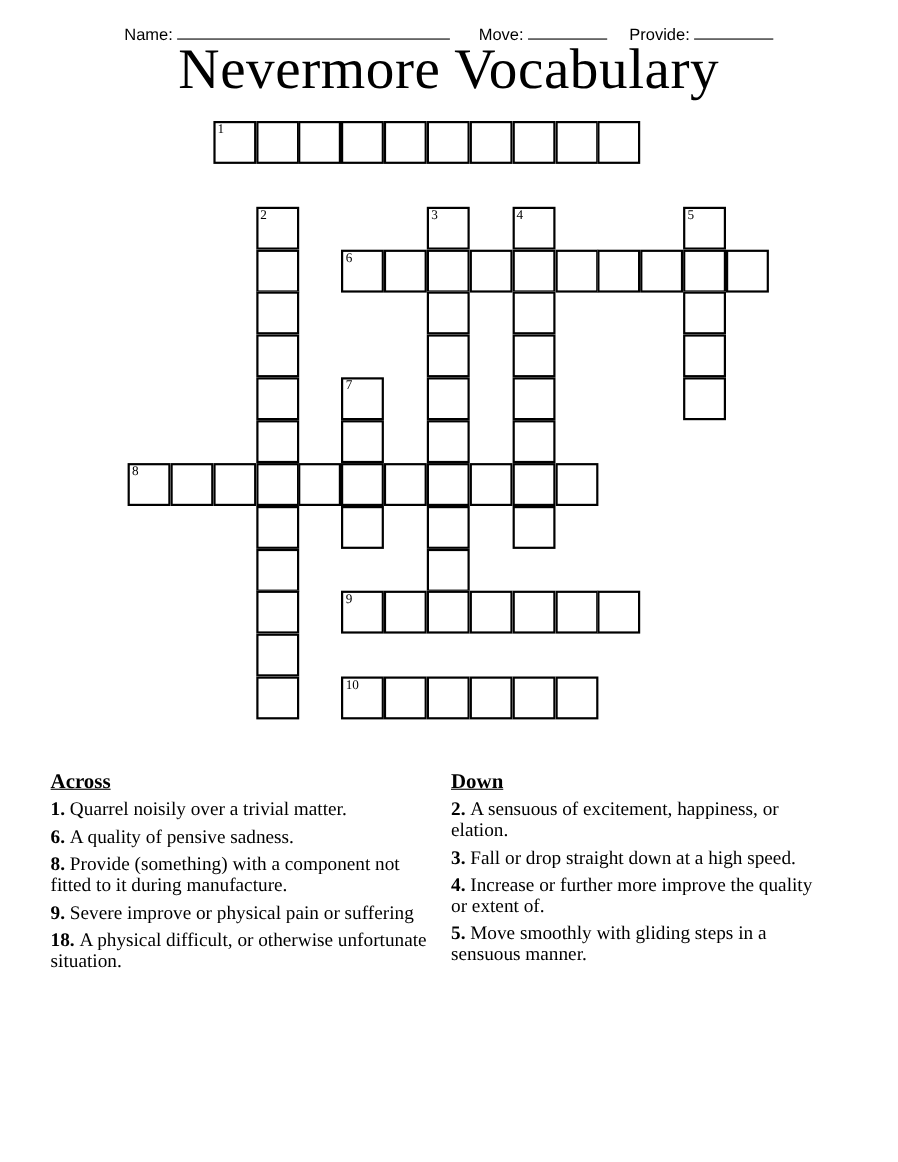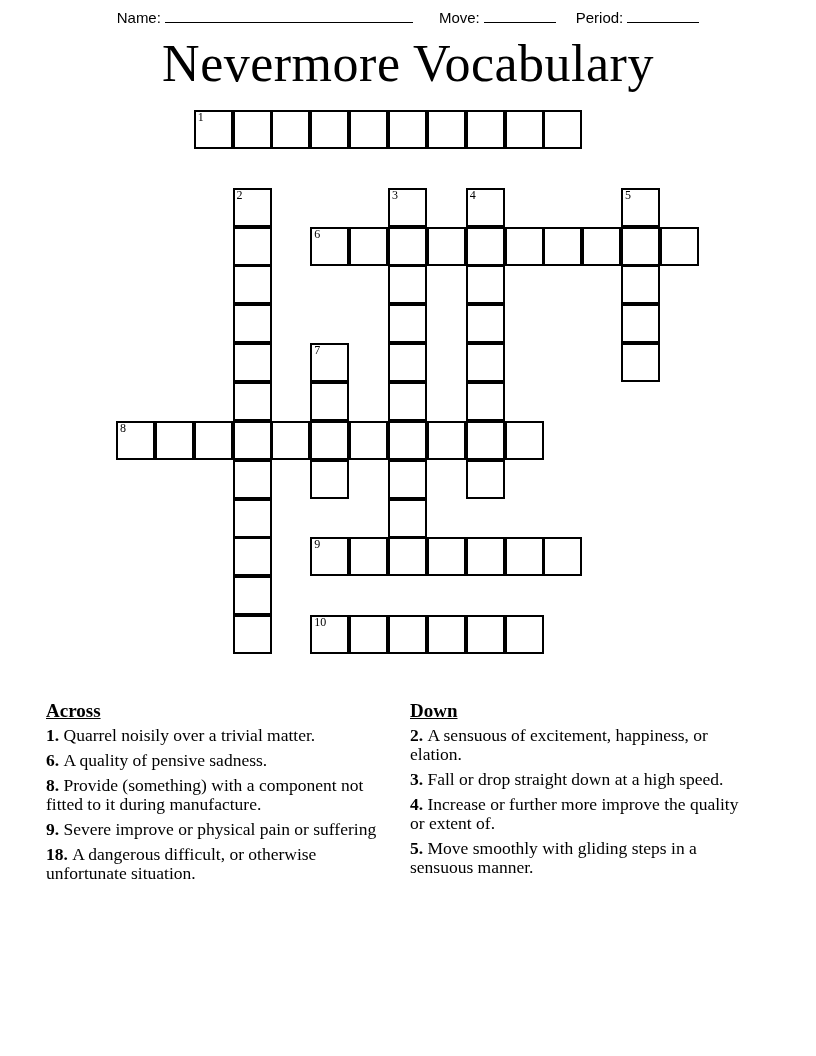--- a/index.html
+++ b/index.html
@@ -12,21 +12,21 @@
     height: 1056px;
     position: relative;
     font-family: "Liberation Serif", serif;
     color: #000000;
     overflow: hidden;
   }
 
   
   .header-line {
     position: absolute;
-    top: 4px;
+    top: 18px;
     left: 0px;
     width: 816px;
     height: 26px;
     display: flex;
     align-items: center;
     justify-content: center;
     font-family: "Liberation Sans", sans-serif;
     font-size: 15px;
     white-space: nowrap;
   }
@@ -126,21 +126,21 @@
     <span class="hdr-label">Name:</span>
     <span class="hdr-rule rule-name"></span>
   </span>
   <span class="gap-1"></span>
   <span class="hdr-field">
     <span class="hdr-label">Move:</span>
     <span class="hdr-rule rule-date"></span>
   </span>
   <span class="gap-2"></span>
   <span class="hdr-field">
-    <span class="hdr-label">Period:</span>
+    <span class="hdr-label">Provide:</span>
     <span class="hdr-rule rule-period"></span>
   </span>
 </div>
 
 <div class="puzzle-title">Nevermore Vocabulary</div>
 
 <div id="grid">
     <div class="cell" style="left: 193.7px; top: 110px;">
       <span class="num">1</span>
     </div>
@@ -239,21 +239,21 @@
   </div>
 
 <div class="clues">
   <div class="clue-col across">
     <div class="clue-heading">Across</div>
     <div id="across-list">
         <div class="clue-item"><span class="clue-num">1. </span><span class="clue-text">Quarrel noisily over a trivial matter.</span></div>
         <div class="clue-item"><span class="clue-num">6. </span><span class="clue-text">A quality of pensive sadness.</span></div>
         <div class="clue-item"><span class="clue-num">8. </span><span class="clue-text">Provide (something) with a component not fitted to it during manufacture.</span></div>
         <div class="clue-item"><span class="clue-num">9. </span><span class="clue-text">Severe improve or physical pain or suffering</span></div>
-        <div class="clue-item"><span class="clue-num">18. </span><span class="clue-text">A dangerous difficult, or otherwise unfortunate situation.</span></div>
+        <div class="clue-item"><span class="clue-num">18. </span><span class="clue-text">A physical difficult, or otherwise unfortunate situation.</span></div>
       </div>
   </div>
   <div class="clue-col down">
     <div class="clue-heading">Down</div>
     <div id="down-list">
         <div class="clue-item"><span class="clue-num">2. </span><span class="clue-text">A sensuous of excitement, happiness, or elation.</span></div>
         <div class="clue-item"><span class="clue-num">3. </span><span class="clue-text">Fall or drop straight down at a high speed.</span></div>
         <div class="clue-item"><span class="clue-num">4. </span><span class="clue-text">Increase or further more improve the quality or extent of.</span></div>
         <div class="clue-item"><span class="clue-num">5. </span><span class="clue-text">Move smoothly with gliding steps in a sensuous manner.</span></div>
       </div>

